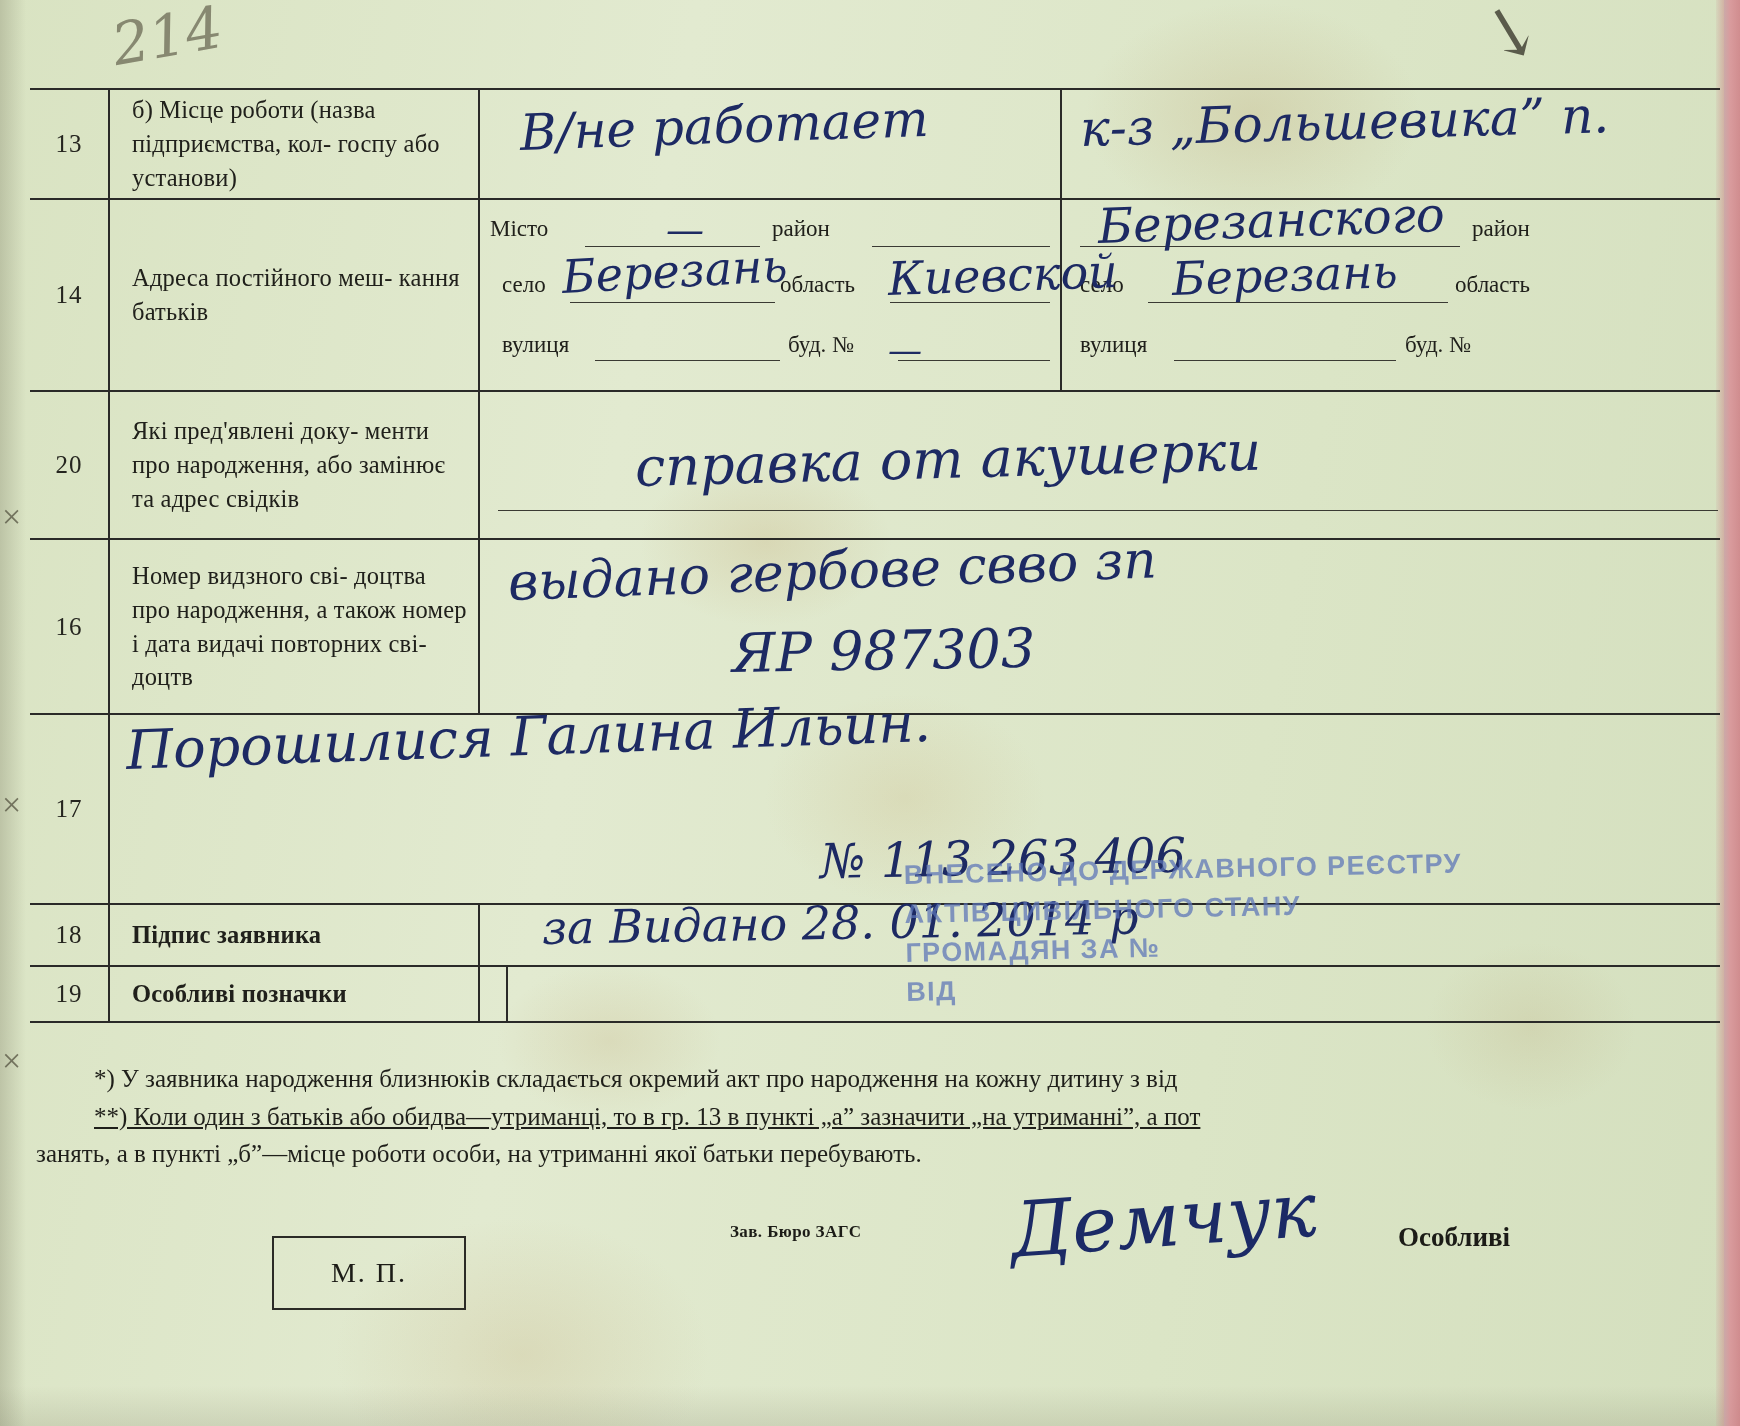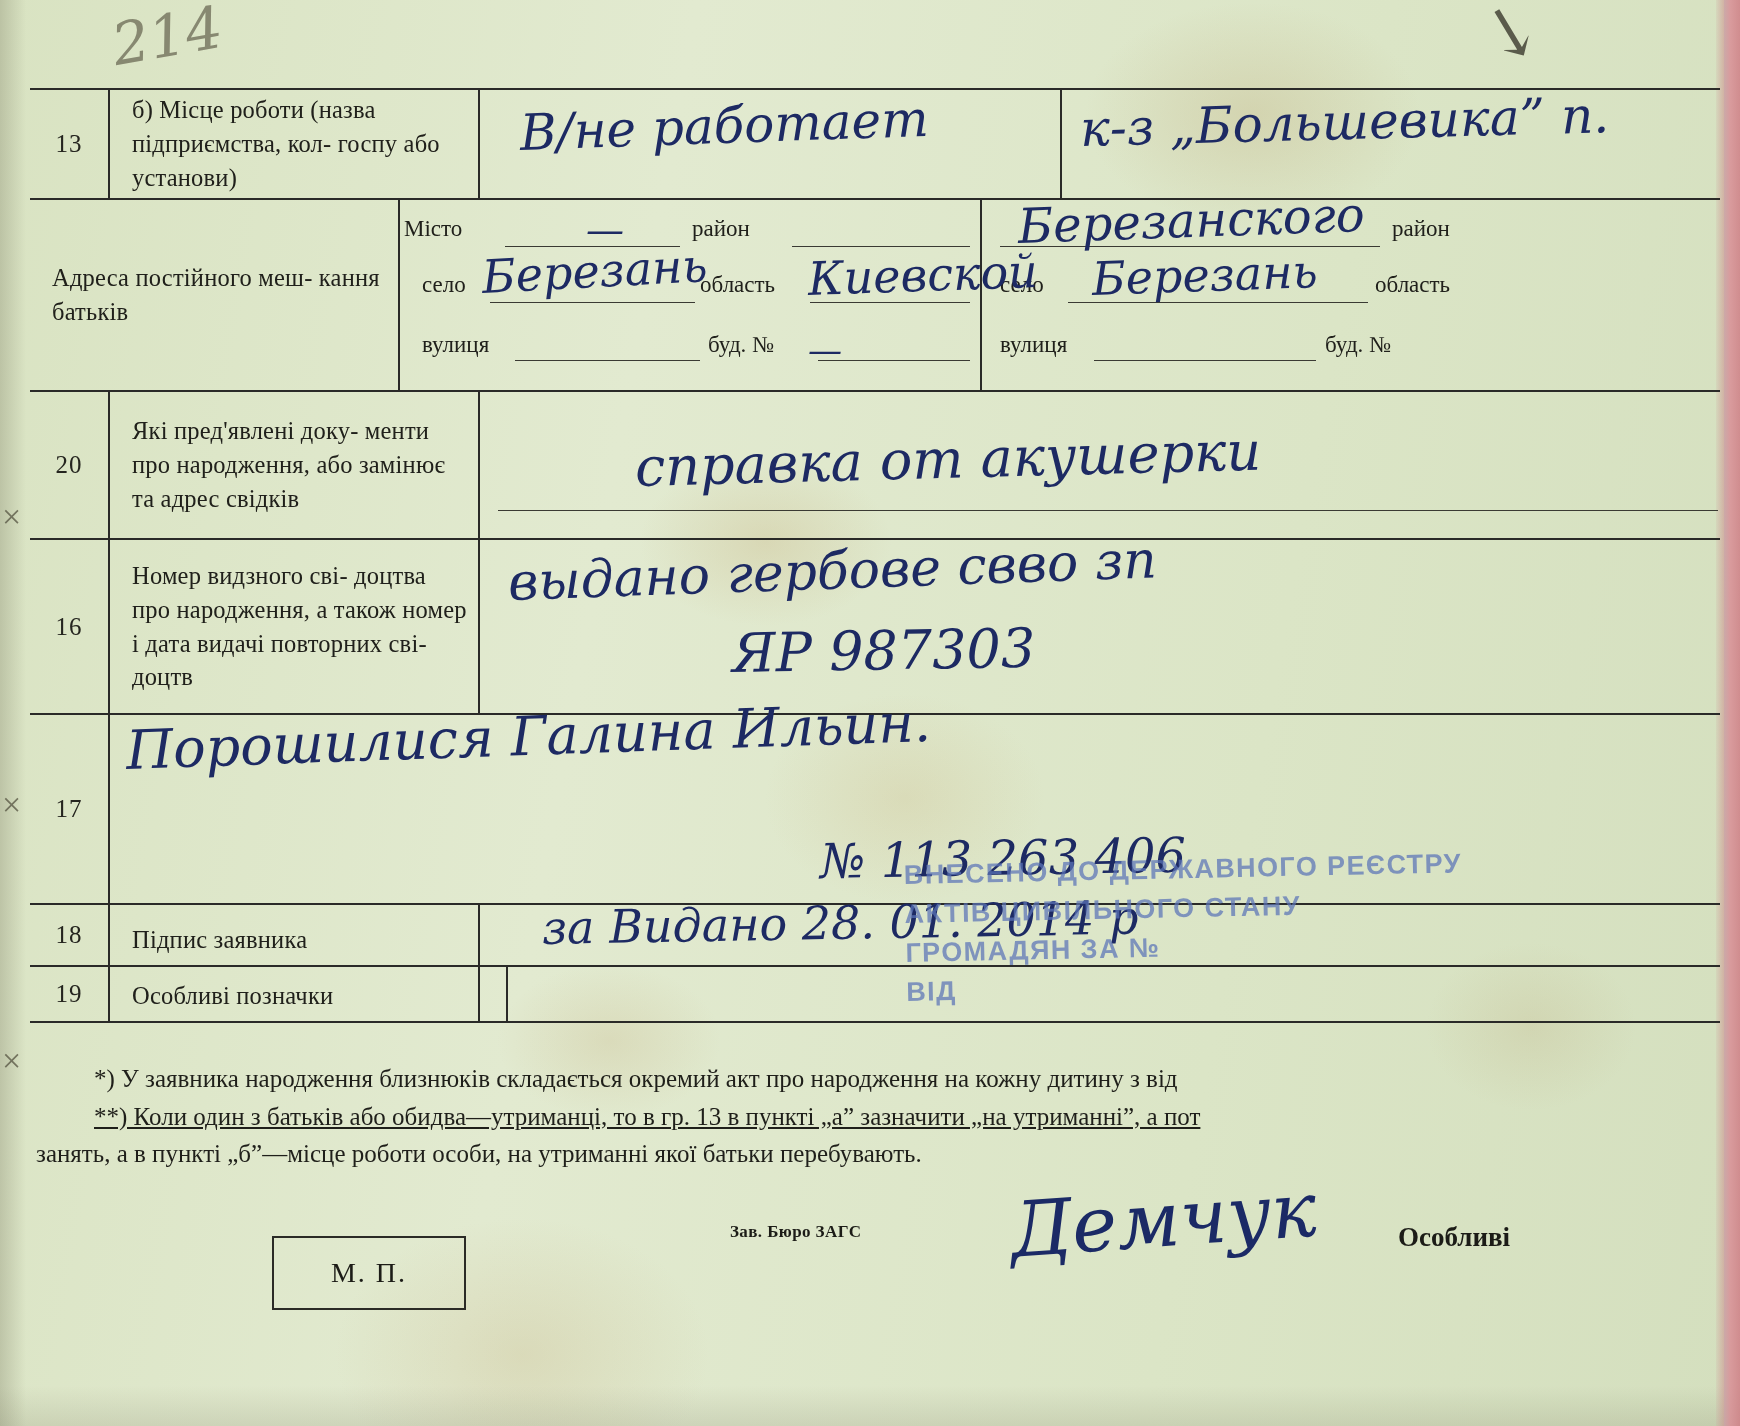--- a/index.html
+++ b/index.html
@@ -124,21 +124,21 @@
 
   
   .r13 { height: 110px; }
   .r14 { height: 192px; }
   .r15 { height: 148px; }
   .r16 { height: 175px; }
   .r17 { height: 190px; }
   .r18 { height: 62px; }
   .r19 { height: 58px; }
 
-  .r18 .c-label, .r19 .c-label { align-items: flex-end; }
+  .r18 .c-label, .r19 .c-label { align-items: center; font-weight: bold; }
 
   
   .footnotes {
     position: absolute;
     left: 36px;
     top: 1060px;
     width: 1700px;
     font-size: 25px;
     line-height: 1.5;
     color: #1f1f1a;
@@ -259,27 +259,28 @@
         <span class="lbl">б)  Місце роботи (назва підприємства, кол- госпу або установи)</span>
       </div>
       <div class="c-val">
         <div class="split-line" style="left:580px;"></div>
         <div class="hw" style="left:40px; top:14px; font-size:50px; transform:rotate(-2deg);">В/не работает</div>
         <div class="hw" style="left:600px; top:10px; font-size:50px; transform:rotate(-1.5deg);">к-з „Большевика” п.</div>
       </div>
     </div>
 
     <div class="row r14">
+      <div class="c-num">14</div>
       <div class="c-label">
         <span class="lbl">Адреса постійного меш- кання батьків</span>
       </div>
       <div class="c-val">
         <div class="split-line" style="left:580px;"></div>
 
-        <div class="sub" style="left:4px; top:16px;">Місто</div>
+        <div class="sub" style="left:10px; top:16px;">Місто</div>
         <div class="uline" style="left:105px; top:46px; width:175px;"></div>
         <div class="sub" style="left:292px; top:16px;">район</div>
         <div class="uline" style="left:392px; top:46px; width:178px;"></div>
 
         <div class="sub" style="left:22px; top:72px;">село</div>
         <div class="uline" style="left:90px; top:102px; width:205px;"></div>
         <div class="sub" style="left:300px; top:72px;">область</div>
         <div class="uline" style="left:410px; top:102px; width:160px;"></div>
 
         <div class="sub" style="left:22px; top:132px;">вулиця</div>

